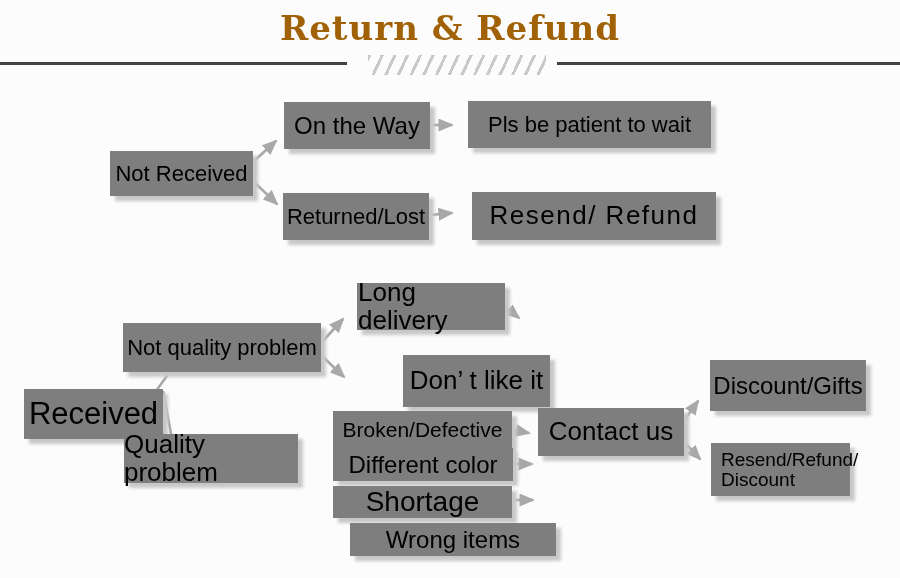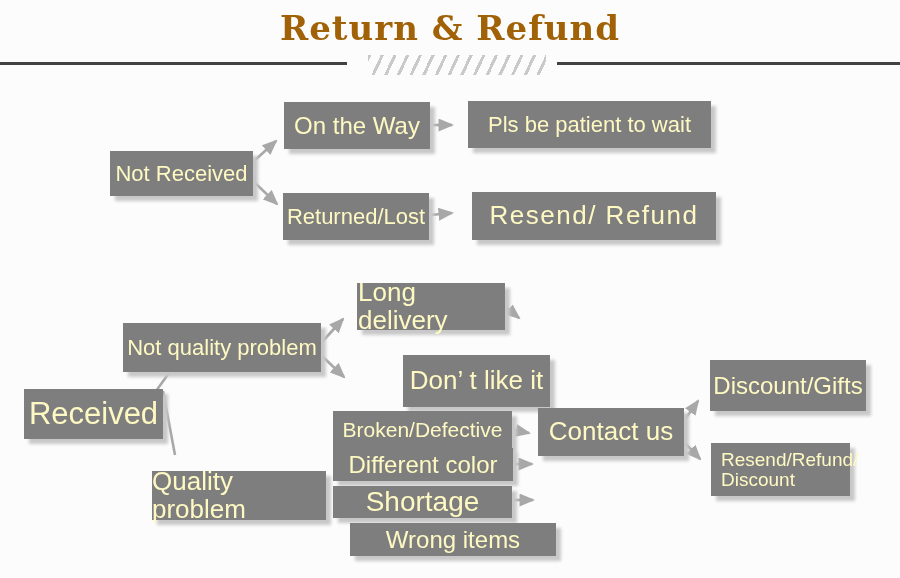--- a/index.html
+++ b/index.html
@@ -25,39 +25,39 @@
   }
   .divider-line.left{left:0;width:347px;}
   .divider-line.right{left:557px;width:343px;}
   .divider-slashes{
     position:absolute;left:368px;top:55px;width:178px;height:20px;
     background:repeating-linear-gradient(115deg,#c9c9c9 0 3px,transparent 3px 11.5px);
   }
   .node{
     position:absolute;
     background:#7e7e7e;
-    color:#fef9c3;
+    color:#000000;
     display:flex;align-items:center;justify-content:center;
     box-shadow:5px 5px 3px #c8c8c8;
     box-sizing:border-box;
     white-space:pre-line;
     line-height:1.05;
   }
   .connectors{position:absolute;left:0;top:0;}
   .connectors line{stroke:#a8a8a8;stroke-width:2.6;}
 
   
   .n-not-received      {left:110px;top:151px;width:143px;height:45px;font-size:22px;}
   .n-on-the-way        {left:284px;top:102px;width:146px;height:47px;font-size:24px;}
   .n-pls-be-patient    {left:468px;top:101px;width:243px;height:47px;font-size:22px;}
   .n-returned-lost     {left:283px;top:193px;width:146px;height:47px;font-size:22px;}
   .n-resend-refund     {left:472px;top:192px;width:244px;height:48px;font-size:26px;letter-spacing:1.5px;}
   .n-received          {left:24px; top:389px;width:139px;height:50px;font-size:31px;}
   .n-not-quality       {left:123px;top:323px;width:198px;height:49px;font-size:22px;}
-  .n-quality           {left:124px;top:471px;width:174px;height:49px;font-size:26px;margin-left:28px;}
+  .n-quality           {left:124px;top:434px;width:174px;height:49px;font-size:26px;}
   .n-long-delivery     {left:357px;top:283px;width:148px;height:47px;font-size:26px;justify-content:flex-start;padding-left:1px;}
   .n-dont-like         {left:359px;top:355px;width:147px;height:52px;font-size:26px;margin-left:44px;}
   .n-broken            {left:333px;top:411px;width:179px;height:39px;font-size:21px;}
   .n-different-color   {left:333px;top:448px;width:180px;height:33px;font-size:24px;}
   .n-shortage          {left:333px;top:486px;width:179px;height:32px;font-size:28px;}
   .n-wrong-items       {left:350px;top:523px;width:206px;height:33px;font-size:24px;}
   .n-contact-us        {left:538px;top:408px;width:146px;height:48px;font-size:26px;}
   .n-discount-gifts    {left:710px;top:360px;width:156px;height:51px;font-size:24px;}
   .n-resend-discount   {left:711px;top:443px;width:139px;height:53px;font-size:19px;justify-content:flex-start;text-align:left;padding-left:10px;}
 </style>

